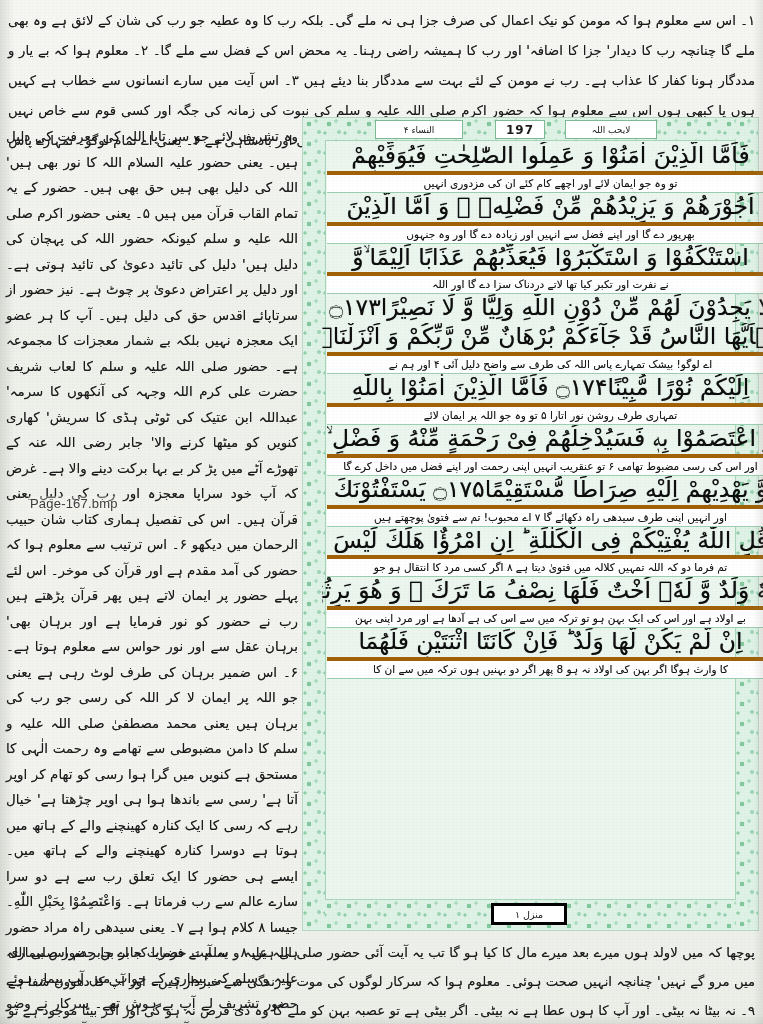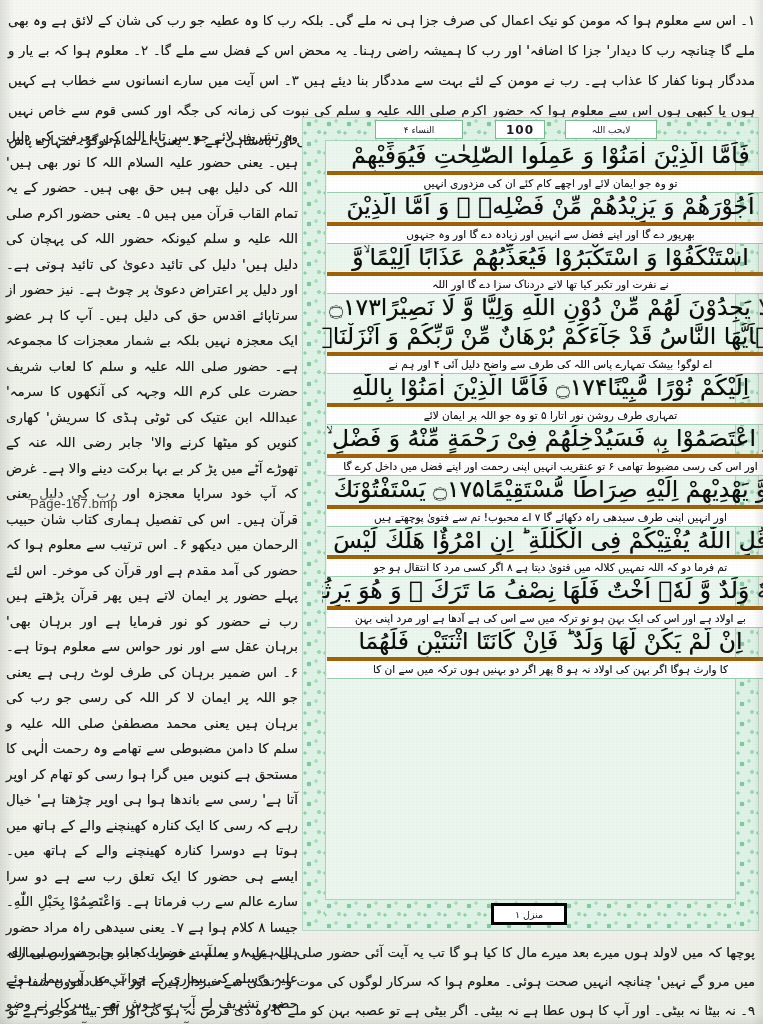--- a/index.html
+++ b/index.html
@@ -150,21 +150,21 @@
 
   <div class="quran-panel">
 
     <div class="border-band bb-top"></div>
     <div class="border-band bb-bottom"></div>
     <div class="border-band bb-left"></div>
     <div class="border-band bb-right"></div>
     <div class="panel-inner-rule"></div>
 
     <div class="hdr" id="hdr-surah">النساء ۴</div>
-    <div class="hdr" id="hdr-page">100</div>
+    <div class="hdr" id="hdr-page">197</div>
     <div class="hdr" id="hdr-ruku">لایحب اللہ</div>
 
     <div class="verse-area" id="verse-area">
         <div class="ayah-line f2">فَاَمَّا الَّذِیْنَ اٰمَنُوْا وَ عَمِلُوا الصّٰلِحٰتِ فَیُوَفِّیْهِمْ</div>
         <div class="tr-line">تو وہ جو ایمان لائے اور اچھے کام کئے ان کی مزدوری انہیں</div>
         <div class="ayah-line f2">اُجُوْرَهُمْ وَ یَزِیْدُهُمْ مِّنْ فَضْلِهٖ ۚ وَ اَمَّا الَّذِیْنَ</div>
         <div class="tr-line">بھرپور دے گا اور اپنے فضل سے انہیں اور زیادہ دے گا اور وہ جنہوں</div>
         <div class="ayah-line f2">اسْتَنْكَفُوْا وَ اسْتَكْبَرُوْا فَیُعَذِّبُهُمْ عَذَابًا اَلِیْمًا ۙوَّ</div>
         <div class="tr-line">نے نفرت اور تکبر کیا تھا لاتے دردناک سزا دے گا اور اللہ</div>
         <div class="ayah-line f2">لَا یَجِدُوْنَ لَهُمْ مِّنْ دُوْنِ اللّٰهِ وَلِیًّا وَّ لَا نَصِیْرًا۝۱۷۳</div>

